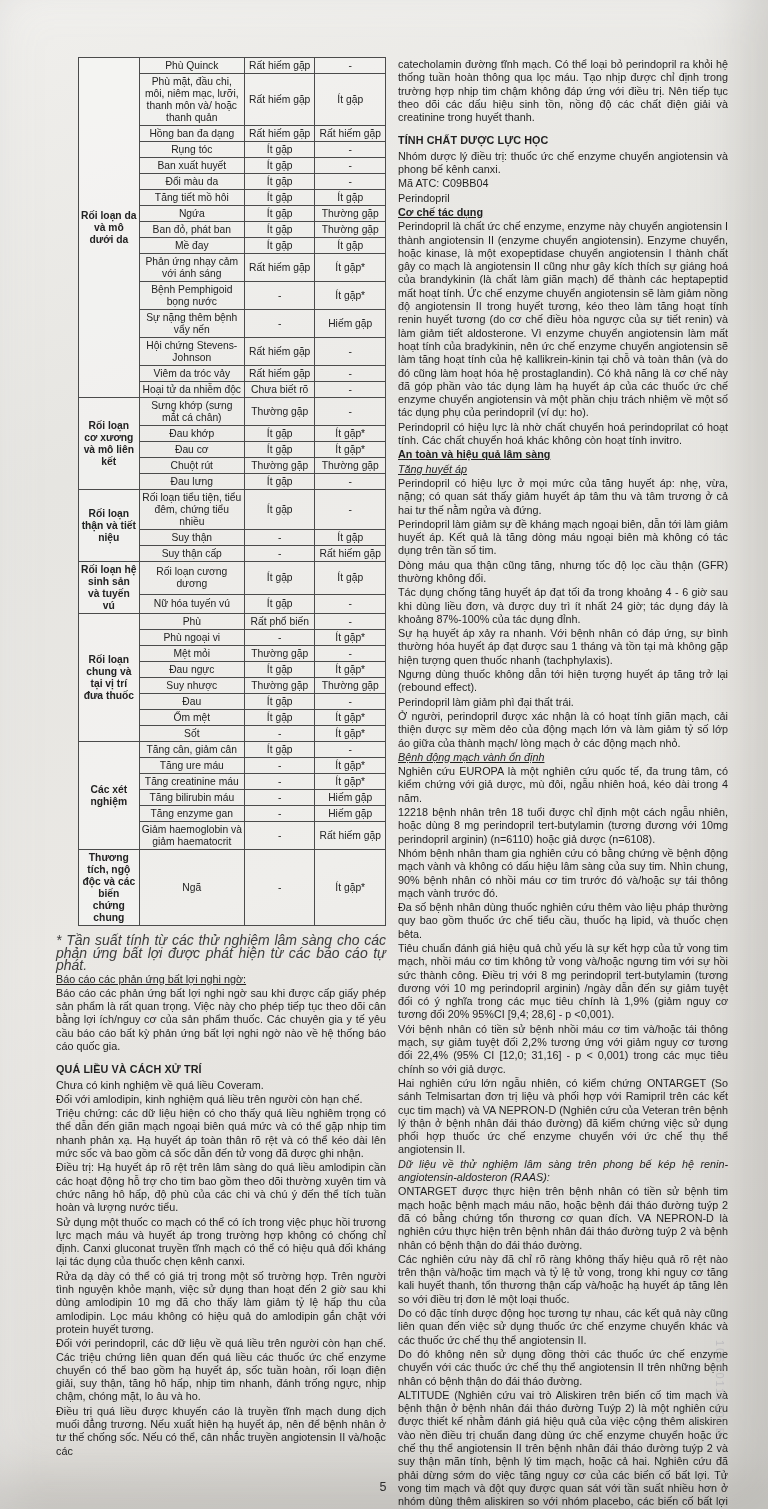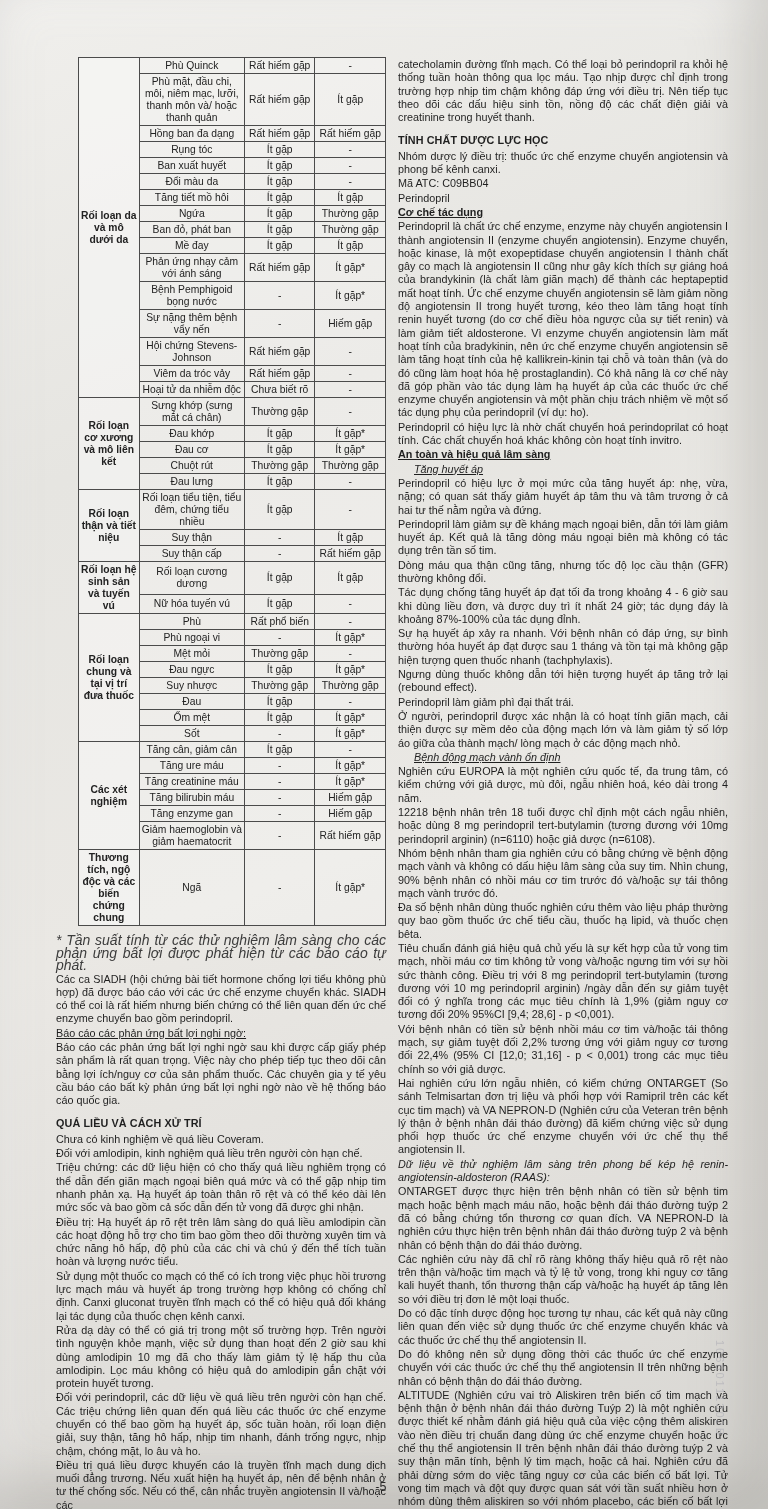--- a/index.html
+++ b/index.html
@@ -29,21 +29,21 @@
   td.fcell1,td.fcell{width:68px;}
 
   
   .blk{margin:0 0 1px 0;}
   .s-p{text-align:justify;}
   .s-fn{font-style:italic;font-size:14px;line-height:12.5px;color:#3c3c3c;margin-top:7px;text-align:justify;}
   .s-hu{text-decoration:underline;}
   .s-H{font-weight:bold;margin-top:10px;margin-bottom:2px;letter-spacing:.1px;}
   .s-b{font-weight:normal;}
   .s-bu{font-weight:bold;text-decoration:underline;}
-  .s-iu{font-style:italic;text-decoration:underline;margin-left:16px;}
+  .s-iu{font-style:italic;text-decoration:underline;}
   .s-i{font-style:italic;text-align:justify;}
   #left-blocks{margin-top:8px;}
 
   .pagenum{
     position:absolute;left:370px;top:1480px;width:26px;text-align:center;
     font-size:12.5px;color:#2a2a2a;
   }
   .watermark{
     position:absolute;left:714px;top:1340px;height:160px;
     writing-mode:vertical-rl;font-size:11px;letter-spacing:2px;
@@ -267,21 +267,20 @@
           <tr>
             <td class="gcell" rowspan="1">Thương tích, ngộ độc và các biến chứng chung</td>
             <td class="rcell">Ngã</td>
             <td class="fcell">-</td>
             <td class="fcell">Ít gặp*</td>
           </tr>
         </tbody>
     </table>
     <div id="left-blocks">
         <div class="blk s-fn">* Tần suất tính từ các thử nghiệm lâm sàng cho các phản ứng bất lợi được phát hiện từ các báo cáo tự phát.</div>
-        <div class="blk s-p">Các ca SIADH (hội chứng bài tiết hormone chống lợi tiểu không phù hợp) đã được báo cáo với các ức chế enzyme chuyển khác. SIADH có thể coi là rất hiếm nhưng biến chứng có thể liên quan đến ức chế enzyme chuyển bao gồm perindopril.</div>
         <div class="blk s-hu">Báo cáo các phản ứng bất lợi nghi ngờ:</div>
         <div class="blk s-p">Báo cáo các phản ứng bất lợi nghi ngờ sau khi được cấp giấy phép sản phẩm là rất quan trọng. Việc này cho phép tiếp tục theo dõi cân bằng lợi ích/nguy cơ của sản phẩm thuốc. Các chuyên gia y tế yêu cầu báo cáo bất kỳ phản ứng bất lợi nghi ngờ nào về hệ thống báo cáo quốc gia.</div>
         <div class="blk s-H">QUÁ LIỀU VÀ CÁCH XỬ TRÍ</div>
         <div class="blk s-p">Chưa có kinh nghiệm về quá liều Coveram.</div>
         <div class="blk s-p">Đối với amlodipin, kinh nghiệm quá liều trên người còn hạn chế.</div>
         <div class="blk s-p">Triệu chứng: các dữ liệu hiện có cho thấy quá liều nghiêm trọng có thể dẫn đến giãn mạch ngoại biên quá mức và có thể gặp nhịp tim nhanh phản xạ. Hạ huyết áp toàn thân rõ rệt và có thể kéo dài lên mức sốc và bao gồm cả sốc dẫn đến tử vong đã được ghi nhận.</div>
         <div class="blk s-p">Điều trị: Hạ huyết áp rõ rệt trên lâm sàng do quá liều amlodipin cần các hoạt động hỗ trợ cho tim bao gồm theo dõi thường xuyên tim và chức năng hô hấp, độ phù của các chi và chú ý đến thể tích tuần hoàn và lượng nước tiểu.</div>
         <div class="blk s-p">Sử dụng một thuốc co mạch có thể có ích trong việc phục hồi trương lực mạch máu và huyết áp trong trường hợp không có chống chỉ định. Canxi gluconat truyền tĩnh mạch có thể có hiệu quả đối kháng lại tác dụng của thuốc chẹn kênh canxi.</div>
         <div class="blk s-p">Rửa dạ dày có thể có giá trị trong một số trường hợp. Trên người tình nguyện khỏe mạnh, việc sử dụng than hoạt đến 2 giờ sau khi dùng amlodipin 10 mg đã cho thấy làm giảm tỷ lệ hấp thu của amlodipin. Lọc máu không có hiệu quả do amlodipin gắn chặt với protein huyết tương.</div>
         <div class="blk s-p">Đối với perindopril, các dữ liệu về quá liều trên người còn hạn chế. Các triệu chứng liên quan đến quá liều các thuốc ức chế enzyme chuyển có thể bao gồm hạ huyết áp, sốc tuần hoàn, rối loạn điện giải, suy thận, tăng hô hấp, nhịp tim nhanh, đánh trống ngực, nhịp chậm, chóng mặt, lo âu và ho.</div>

